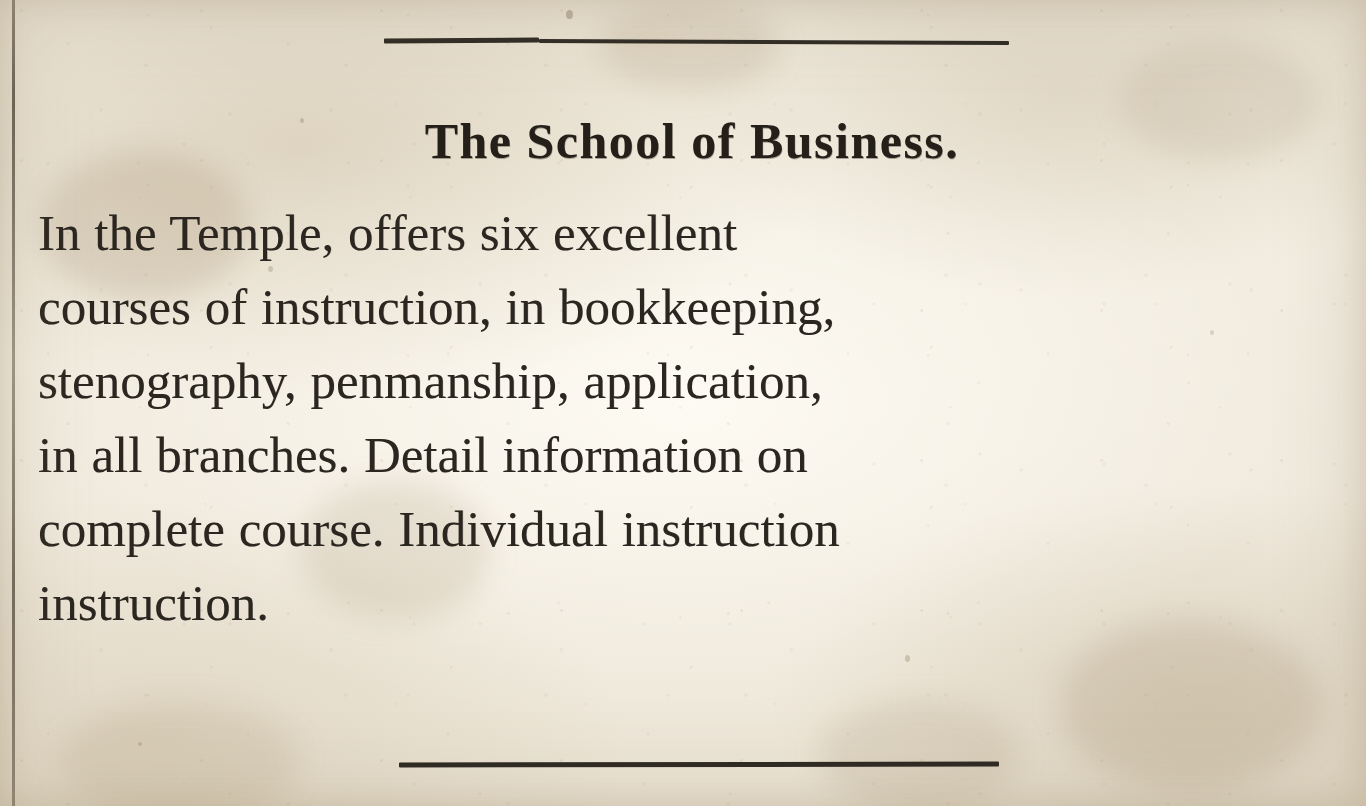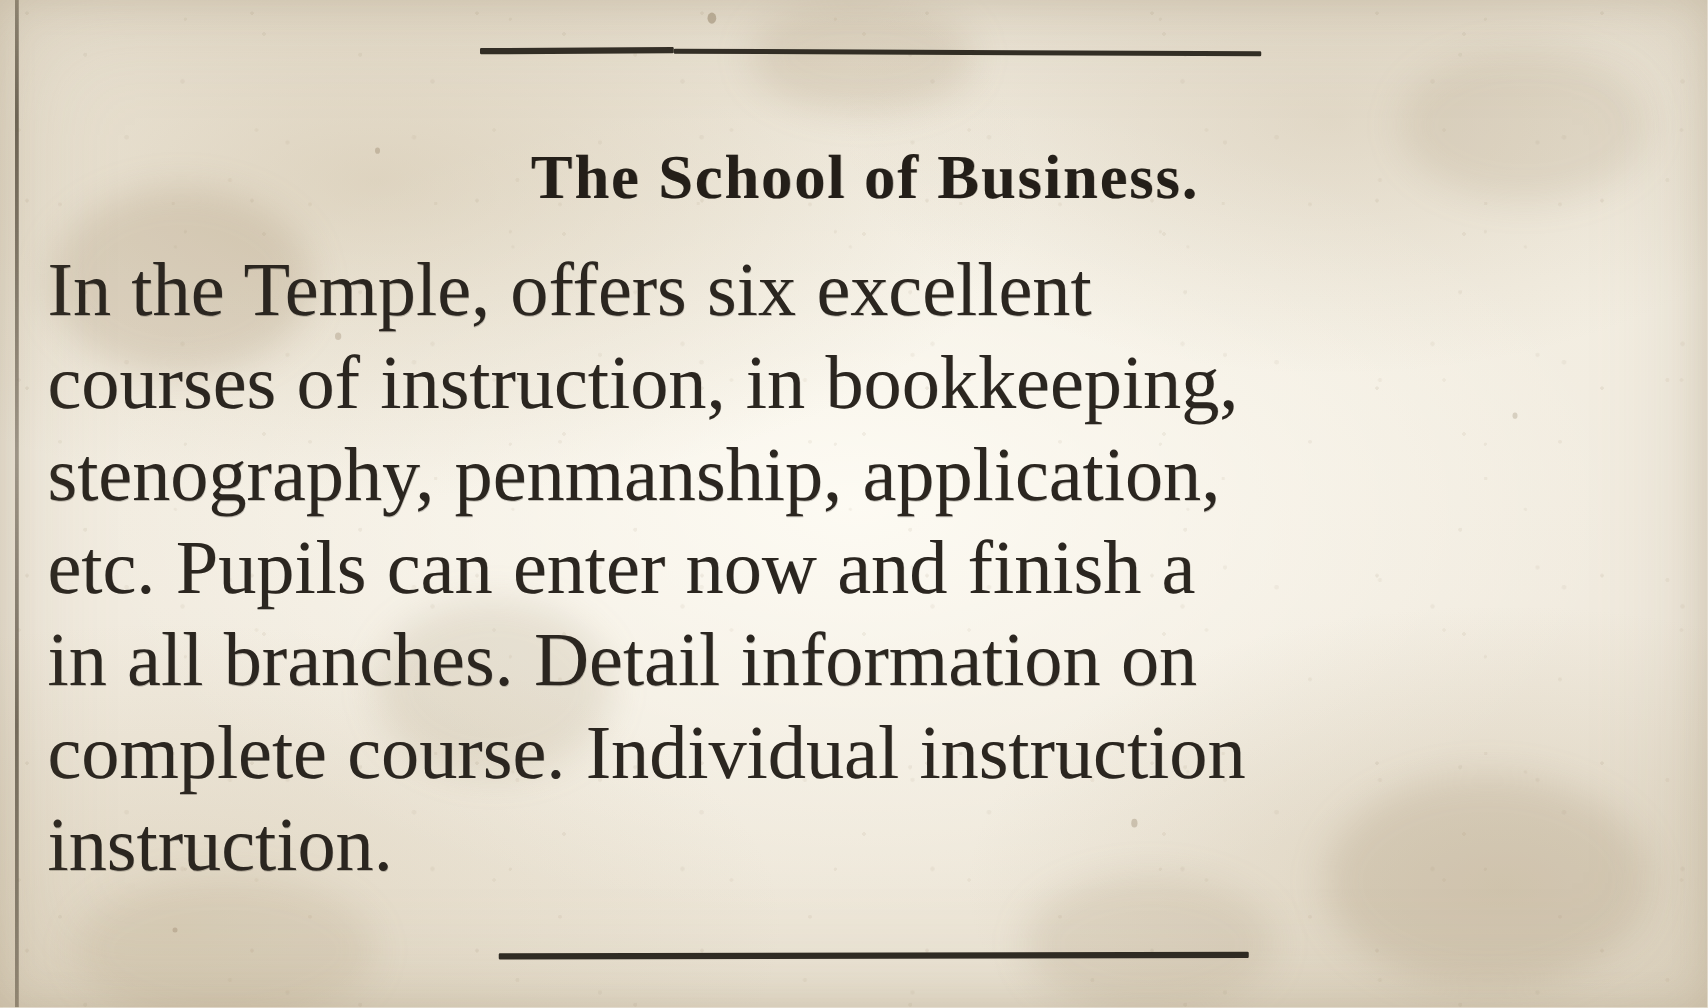--- a/index.html
+++ b/index.html
@@ -137,21 +137,21 @@
     text-shadow: 0.5px 0.5px 0 rgba(40,34,26,0.35);
     margin-top: 20px;
   }
 
   .body-copy {
     position: absolute;
     left: 4px;
     top: 196px;
     width: 1312px;
     font-family: "Liberation Serif", serif;
-    font-size: 61px;
+    font-size: 51px;
     line-height: 74px;
     color: #2b2620;
     text-align: justify;
     text-align-last: left;
     word-spacing: 1px;
     text-shadow: 0.4px 0.4px 0 rgba(45,38,30,0.25);
   }
   .body-copy .last-line {
     text-align-last: left;
   }
@@ -206,21 +206,20 @@
       <div class="rule-top-a"></div>
       <div class="rule-top-b"></div>
     </div>
 
     <div class="headline">The School of Business.</div>
 
     <div class="body-copy">
       <div>In the Temple, offers six excellent</div>
       <div>courses of instruction, in bookkeeping,</div>
       <div>stenography, penmanship, application,</div>
-      <div>etc. Pupils can enter now and finish a</div>
       <div>in all branches. Detail information on</div>
       <div>complete course. Individual instruction</div>
       <div class="last-line">instruction.</div>
     </div>
 
     <div class="rule-bottom"></div>
   </div>
 
   <div class="vignette"></div>
 </div>

